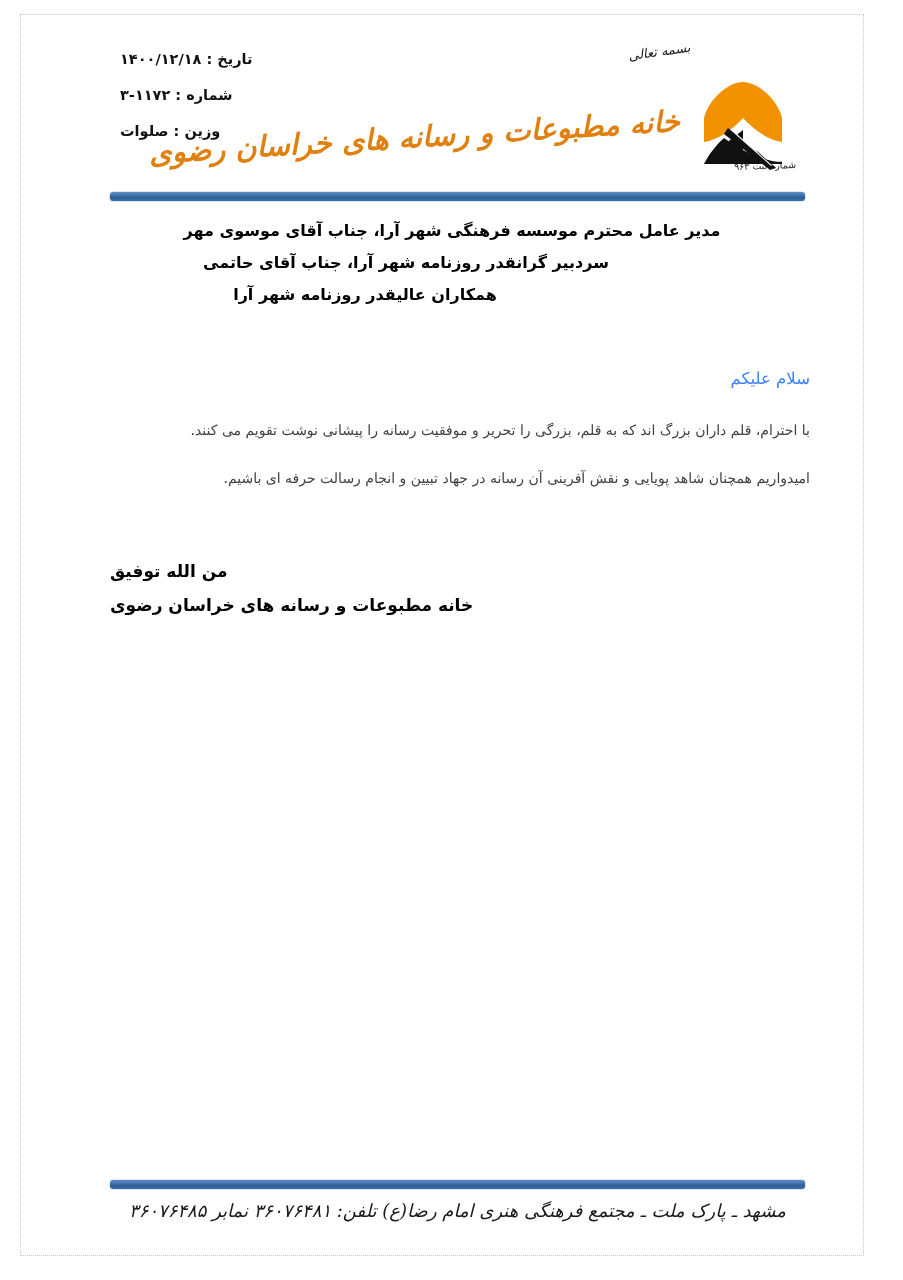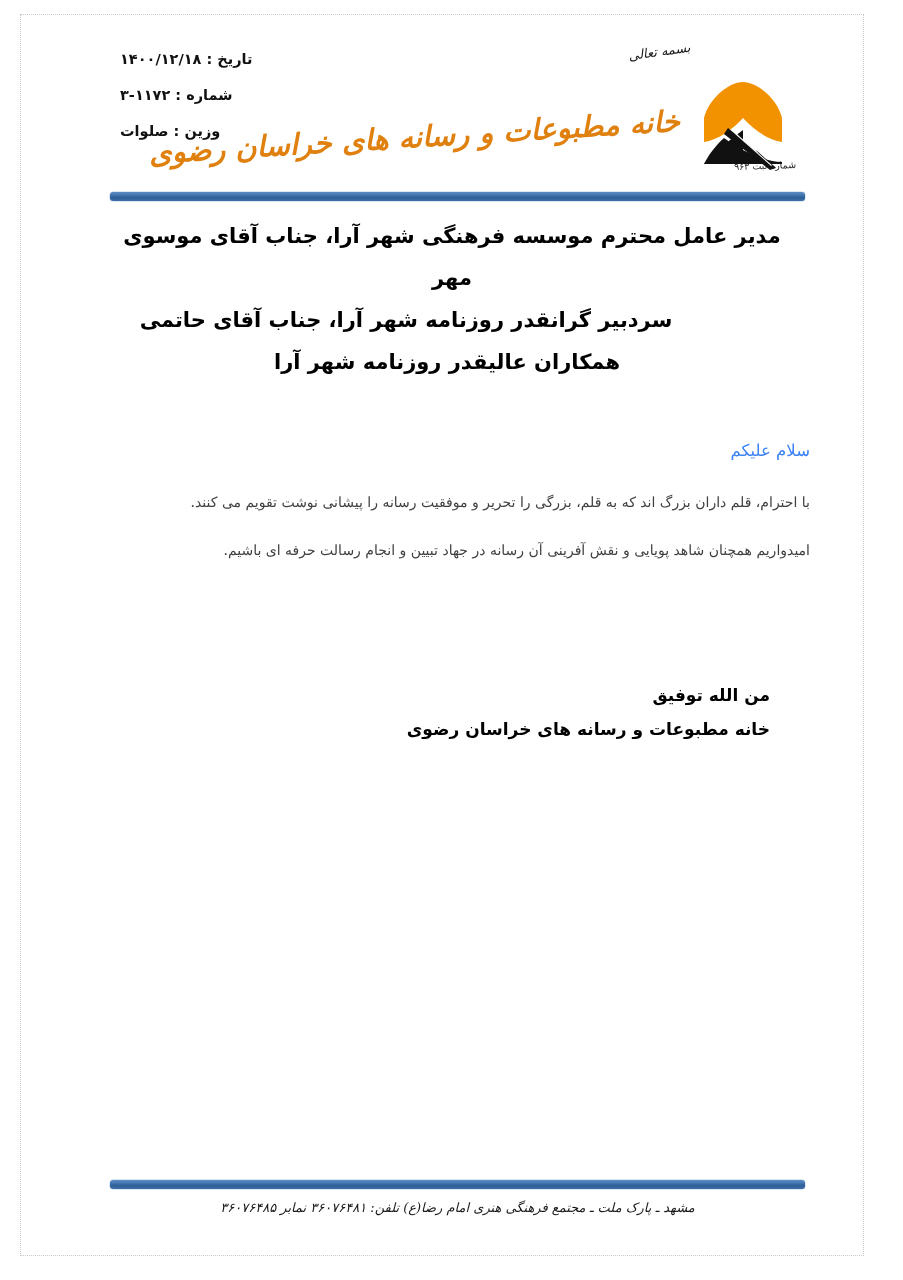--- a/index.html
+++ b/index.html
@@ -145,51 +145,51 @@
     width: 700px;
     direction: rtl;
     text-align: right;
   }
 
   .addressees {
     text-align: center;
     margin-bottom: 52px;
   }
   .addressee-line {
-    font-size: 21px;
+    font-size: 16px;
     font-weight: bold;
     line-height: 2.0;
     color: #000;
     letter-spacing: -0.2px;
   }
   .addressee-line.l1 { padding-right: 16px; }
   .addressee-line.l2 { padding-right: 108px; }
-  .addressee-line.l3 { padding-right: 190px; text-align: right; }
+  .addressee-line.l3 { padding-right: 190px; }
 
   .salutation {
     font-size: 16.5px;
     line-height: 1.9;
     margin-bottom: 22px;
     color: #3b82f6;
     font-family: "DejaVu Serif", "Liberation Serif", serif;
   }
 
   .para {
     font-size: 14px;
     line-height: 2.0;
     color: #404040;
     margin-bottom: 20px;
     text-align: justify;
     text-align-last: right;
     font-family: "DejaVu Serif", "Liberation Serif", serif;
   }
 
   .signature {
-    margin-top: 114px;
-    text-align: right;
+    margin-top: 62px;
+    text-align: left;
     padding-right: 40px;
   }
   .sig-line {
     font-size: 17px;
     font-weight: bold;
     line-height: 2.0;
     color: #000;
   }
   .sig-line.sig-1 { padding-right: 0px; }
   .sig-line.sig-2 { padding-right: 0px; }
@@ -197,21 +197,21 @@
   
   .footer {
     position: absolute;
     left: 110px;
     top: 1200px;
     width: 695px;
     direction: rtl;
     text-align: center;
   }
   .footer-text {
-    font-size: 13px;
+    font-size: 18px;
     color: #1a1a1a;
     font-family: "DejaVu Serif", "Liberation Serif", serif;
     font-style: italic;
     white-space: nowrap;
     letter-spacing: -0.3px;
   }
 </style>
 </head>
 <body>
 

